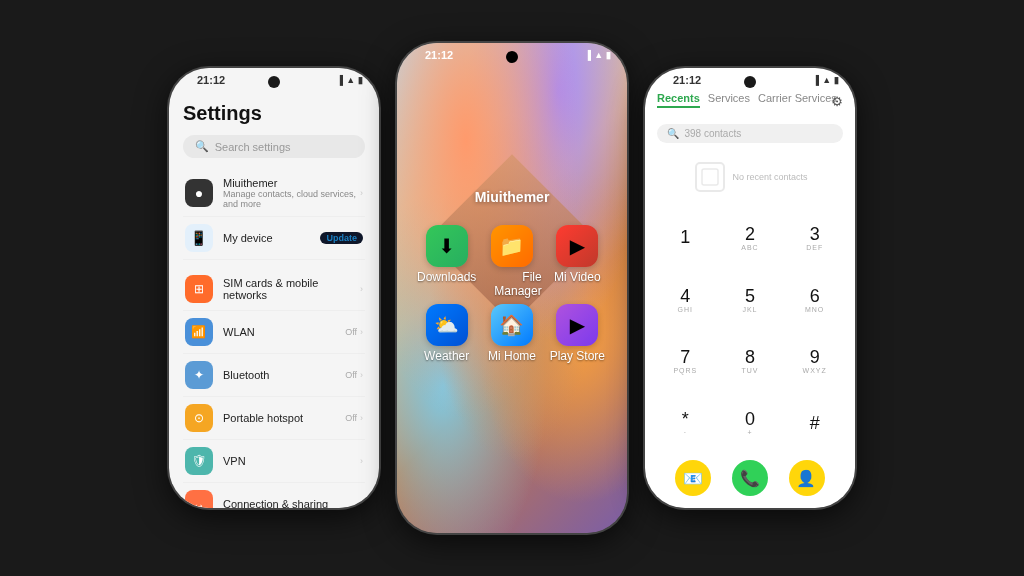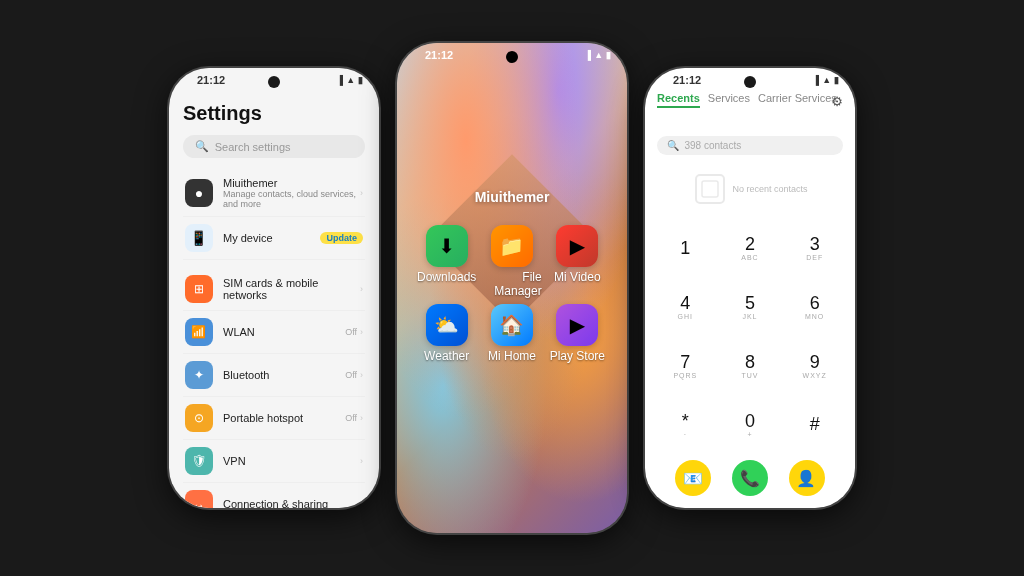--- a/index.html
+++ b/index.html
@@ -111,21 +111,21 @@
       justify-content: center;
       font-size: 14px;
       margin-right: 10px;
       flex-shrink: 0;
     }
     .item-text { flex: 1; }
     .item-label { font-size: 11px; color: #222; font-weight: 500; }
     .item-sublabel { font-size: 9px; color: #888; }
     .item-right { display: flex; align-items: center; gap: 3px; }
     .item-badge {
-      background: #fde047;
+      background: #0f172a;
       color: #1a7fc1;
       border-radius: 10px;
       padding: 1px 6px;
       font-size: 9px;
       font-weight: 600;
     }
     .item-off { font-size: 9px; color: #aaa; }
     .chevron { font-size: 9px; color: #ccc; }
     .divider { height: 8px; }
 
@@ -243,21 +243,21 @@
       height: 100%;
       display: flex;
       flex-direction: column;
       padding-top: 22px;
     }
 
     .dialer-tabs {
       display: flex;
       padding: 0 12px;
       gap: 8px;
-      margin-bottom: 24px;
+      margin-bottom: 12px;
     }
     .dtab {
       font-size: 11px;
       color: #888;
       padding: 2px 0;
       cursor: pointer;
     }
     .dtab.active {
       color: #2ea84f;
       border-bottom: 2px solid #2ea84f;

